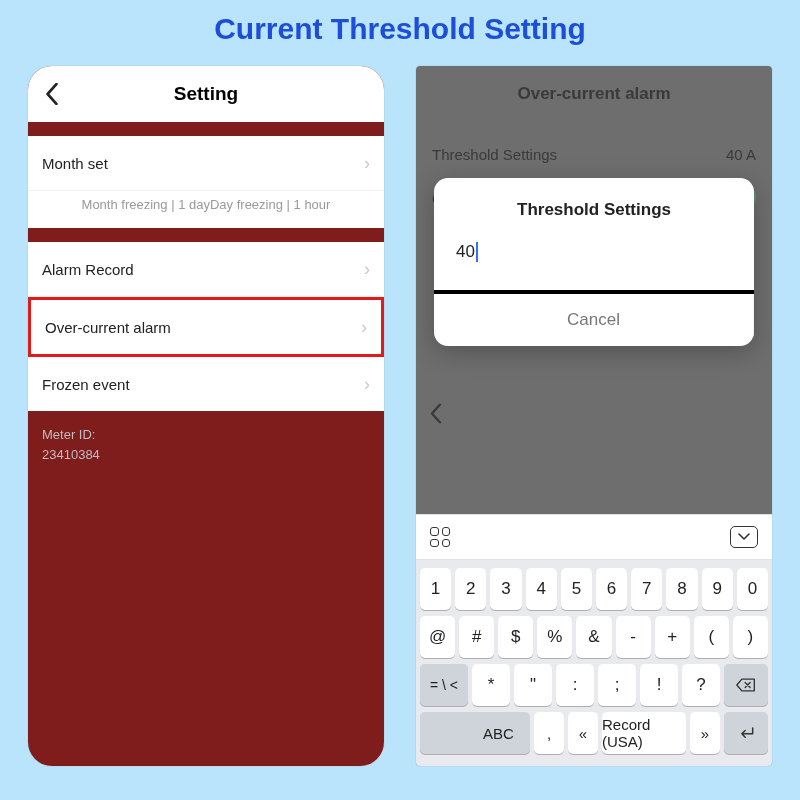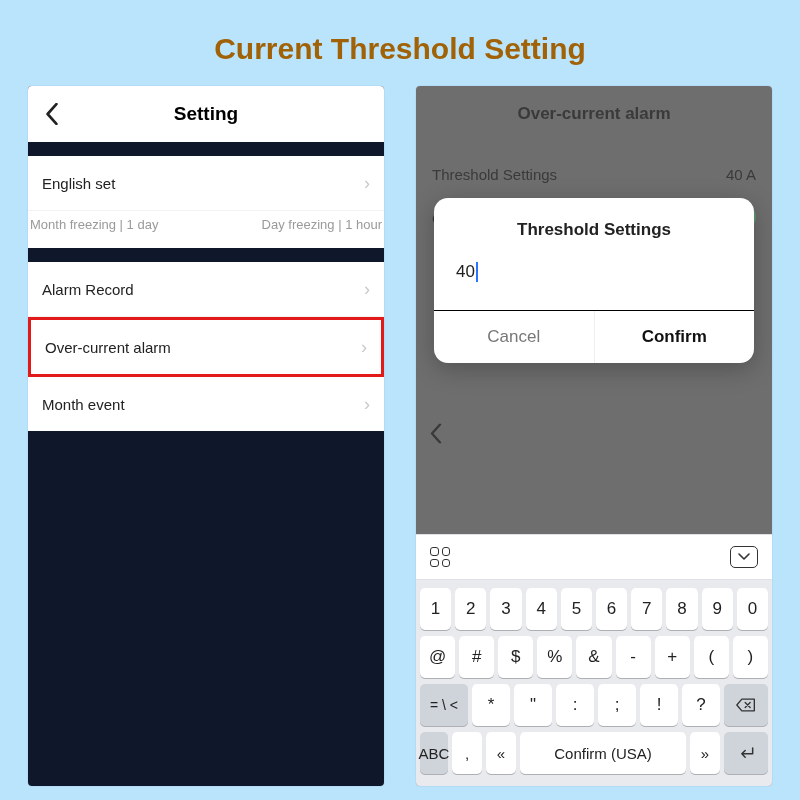--- a/index.html
+++ b/index.html
@@ -10,39 +10,40 @@
   overflow: hidden;
 }
 .page {
   width: 800px; height: 800px;
   position: relative;
 }
 .title {
   text-align: center;
   font-size: 30px;
   font-weight: 700;
-  color: #a16207;
-  padding-top: 32px;
+  color: #1d4ed8;
+  padding-top: 12px;
 }
 .phones {
   display: flex;
   justify-content: space-between;
   padding: 20px 28px 0 28px;
 }
 .phone {
   width: 356px;
   height: 700px;
   background: #fff;
   border-radius: 4px;
   position: relative;
   overflow: hidden;
   box-shadow: 0 0 0 1px rgba(0,0,0,0.03);
 }
 .phone.left {
-  background: #0f172a;
+  background: #7f1d1d;
+  border-radius: 24px;
 }
 
 .header {
   height: 56px;
   background: #fff;
   display: flex;
   align-items: center;
   justify-content: center;
   position: relative;
 }
@@ -75,23 +76,23 @@
 .row-label {
   font-size: 15px;
   color: #222;
 }
 .row-chev {
   color: #c9c9c9;
   font-size: 18px;
   line-height: 1;
 }
 .subrow {
-  padding: 6px 2px 16px;
-  display: flex;
-  justify-content: space-between;
+  padding: 6px 28px 16px;
+  display: flex;
+  justify-content: center;
   font-size: 13px;
   color: #9a9a9a;
   background: #fff;
 }
 .highlight {
   border: 3px solid #e21a1a;
 }
 .meter {
   padding: 14px;
   font-size: 13px;
@@ -167,21 +168,21 @@
   align-items: center;
 }
 .cursor {
   display: inline-block;
   width: 2px; height: 20px;
   background: #2b74ff;
   margin-left: 1px;
 }
 .dialog-btns {
   display: flex;
-  border-top: 1px solid #000000;
+  border-top: 4px solid #000000;
 }
 .dialog-btn {
   flex: 1;
   text-align: center;
   padding: 16px 0;
   font-size: 17px;
 }
 .dialog-btn.cancel { color: #777; border-right: 1px solid #eee; }
 .dialog-btn.confirm { color: #111; font-weight: 800; }
 
@@ -235,21 +236,21 @@
   color: #222;
 }
 .key.w { flex: 1; }
 .key.wsm { width: 30px; }
 .key.func {
   background: #cfd3da;
   font-size: 13px;
 }
 .key.backspace, .key.enter { background: #cfd3da; }
 .key.space { flex: 3.2; font-size: 14px; }
-.key.abc { width: 28px; font-size: 14px; }
+.key.abc { width: 63px; font-size: 14px; padding-left: 47px; }
 .key.tiny { font-size: 14px; }
 .key svg { width: 20px; height: 16px; }
 .row4 .key { font-size: 15px; }
 </style>
 </head>
 <body>
 
 <div class="page">
   <div class="title">Current Threshold Setting</div>
 
@@ -260,44 +261,48 @@
         <div class="back chev-left">
           <svg viewBox="0 0 12 20">
               <path d="M10 1 L2 10 L10 19" fill="none" stroke="#222" stroke-width="2.4" stroke-linecap="round" stroke-linejoin="round"></path>
             </svg>
         </div>
         <div class="header-title">Setting</div>
       </div>
 
       <div class="group">
         <div class="row">
-          <span class="row-label">English set</span>
+          <span class="row-label">Month set</span>
           <span class="row-chev">›</span>
         </div>
         <div class="subrow">
           <span>Month freezing | 1 day</span>
           <span>Day freezing | 1 hour</span>
         </div>
       </div>
 
       <div class="group">
         <div class="row">
           <span class="row-label">Alarm Record</span>
           <span class="row-chev">›</span>
         </div>
         <div class="row highlight">
           <span class="row-label">Over-current alarm</span>
           <span class="row-chev">›</span>
         </div>
         <div class="row">
-          <span class="row-label">Month event</span>
+          <span class="row-label">Frozen event</span>
           <span class="row-chev">›</span>
         </div>
       </div>
 
+      <div class="meter">
+        <div>Meter ID:</div>
+        <div>23410384</div>
+      </div>
     </div>
 
     <div class="phone right">
       <div class="dimmer">
         <div class="dim-header">
           <span class="bk">
             <svg width="12" height="20" viewBox="0 0 12 20">
                 <path d="M10 1 L2 10 L10 19" fill="none" stroke="#3a3a3a" stroke-width="2.4" stroke-linecap="round" stroke-linejoin="round"></path>
               </svg>
           </span>
@@ -314,21 +319,20 @@
       </div>
 
       <div class="dialog">
         <div class="dialog-title">Threshold Settings</div>
         <div class="dialog-input">
           <span>40</span>
           <span class="cursor"></span>
         </div>
         <div class="dialog-btns">
           <div class="dialog-btn cancel">Cancel</div>
-          <div class="dialog-btn confirm">Confirm</div>
         </div>
       </div>
 
       <div class="kb">
         <div class="kb-bar">
           <div class="sq">
               <span></span>
               <span></span>
               <span></span>
               <span></span>
@@ -375,21 +379,21 @@
               <svg viewBox="0 0 24 18">
                   <path d="M7 2 L22 2 L22 16 L7 16 L1 9 Z" fill="none" stroke="#333" stroke-width="1.6" stroke-linejoin="round"></path>
                   <path d="M11 6 L17 12 M17 6 L11 12" stroke="#333" stroke-width="1.6" stroke-linecap="round"></path>
                 </svg>
             </div>
           </div>
           <div class="kb-row row4">
             <div class="key func abc">ABC</div>
             <div class="key wsm">,</div>
             <div class="key wsm">«</div>
-            <div class="key space">Confirm (USA)</div>
+            <div class="key space">Record (USA)</div>
             <div class="key wsm">»</div>
             <div class="key enter" style="width:44px">
               <svg viewBox="0 0 24 18">
                   <path d="M20 3 L20 10 L7 10 M7 10 L11 6 M7 10 L11 14" fill="none" stroke="#333" stroke-width="1.8" stroke-linecap="round" stroke-linejoin="round"></path>
                 </svg>
             </div>
           </div>
         </div>
       </div>
     </div>

